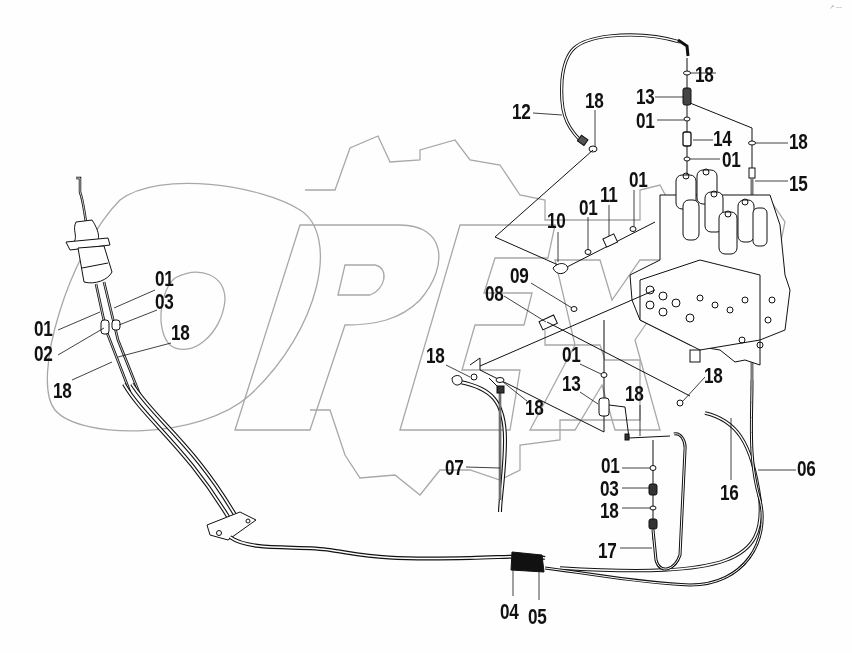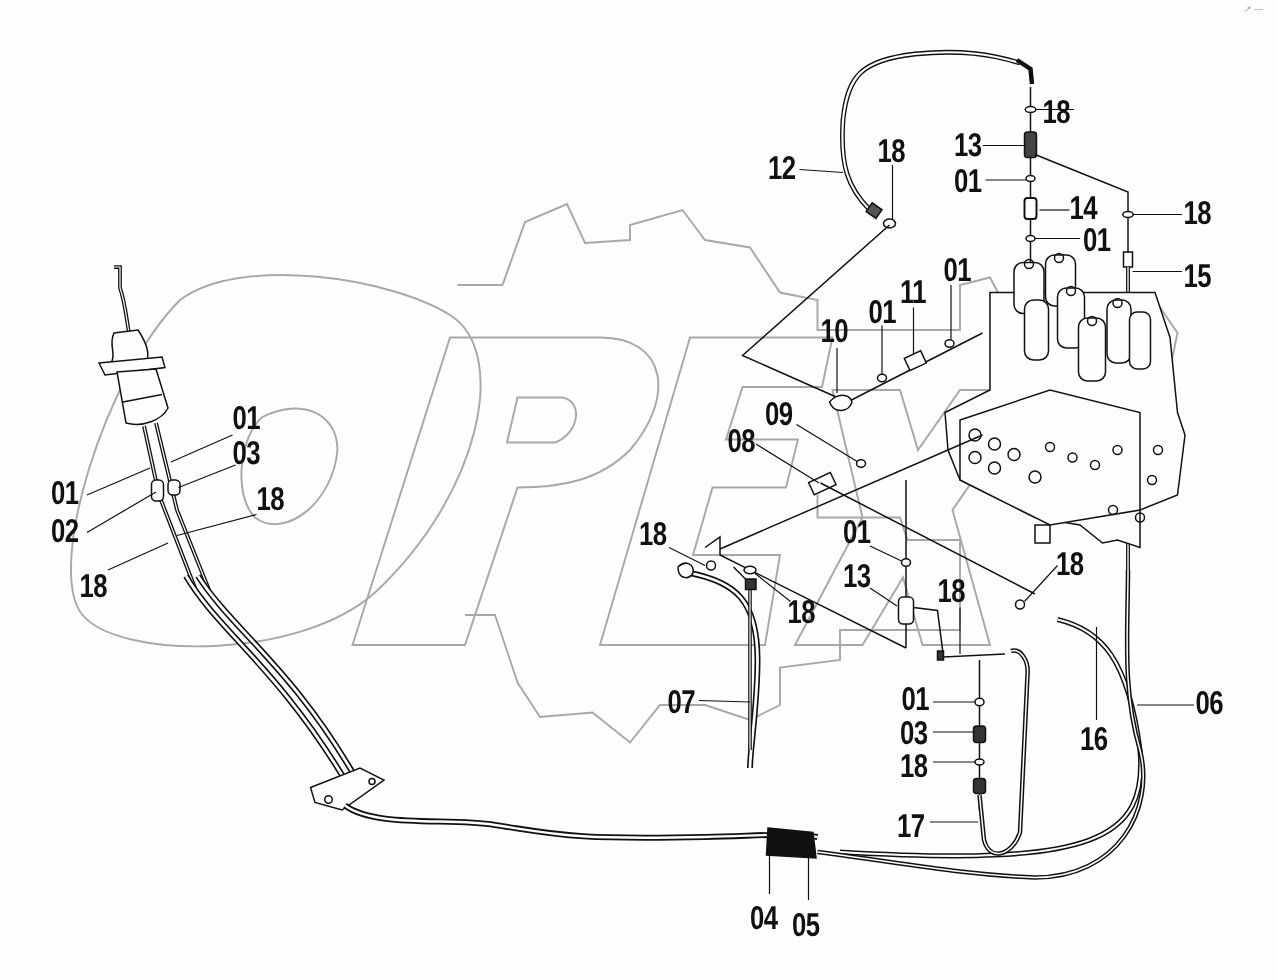--- a/index.html
+++ b/index.html
@@ -1,16 +1,16 @@
 <!DOCTYPE html>
 <html><head>
 <meta charset="utf-8">
 <style>
   html,body{margin:0;padding:0;background:#fdfefd;}
-  #stage{position:relative;width:852px;height:653px;overflow:hidden;background:#fdfefd;font-family:"Liberation Sans","DejaVu Sans",sans-serif;}
+  #stage{position:relative;width:852px;height:653px;overflow:hidden;background:#fdfefd;font-family:"Liberation Sans","DejaVu Sans",sans-serif;border-radius:26px;}
   #stage svg{position:absolute;left:0;top:0;}
   .callout{position:absolute;font-family:"Liberation Sans",sans-serif;font-weight:bold;font-size:22px;line-height:22px;color:#111;transform:scaleX(0.78);transform-origin:left top;letter-spacing:-0.5px;white-space:nowrap;}
   .corner-mark{position:absolute;right:10px;top:3px;font-size:6px;color:#999;}
 </style>
 </head>
 <body>
 
 <div id="stage">
 
   <svg width="852" height="653" viewBox="0 0 852 653">

